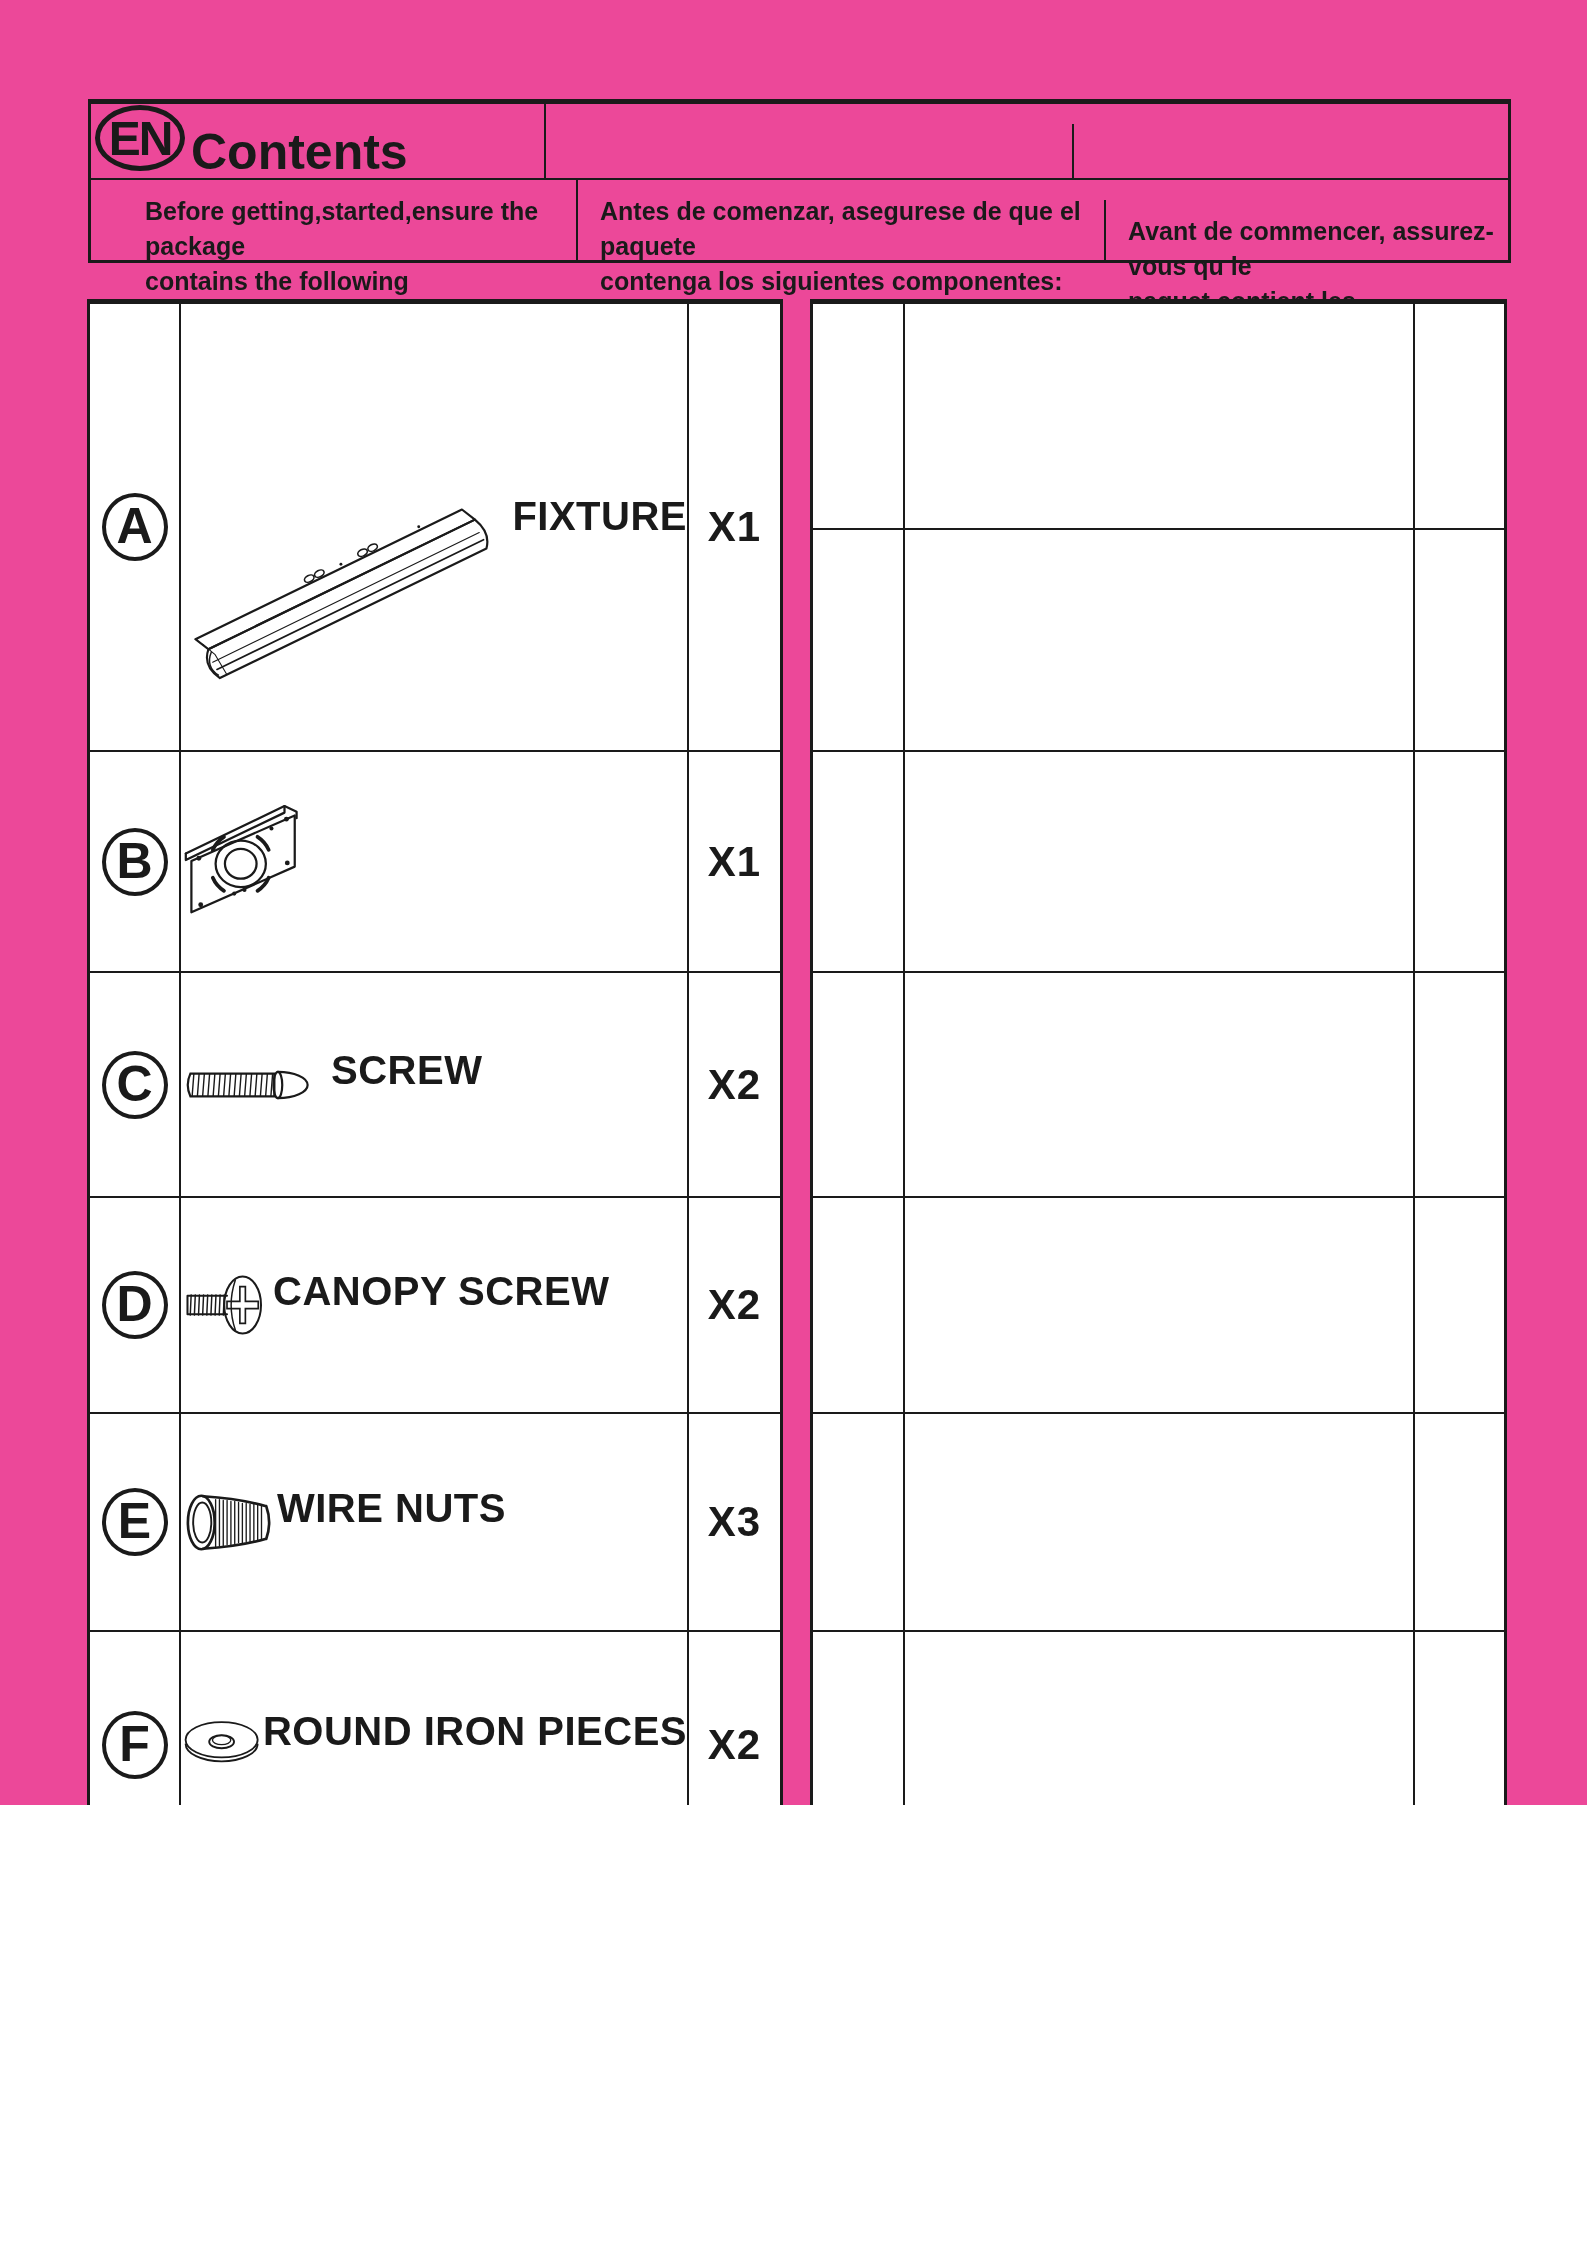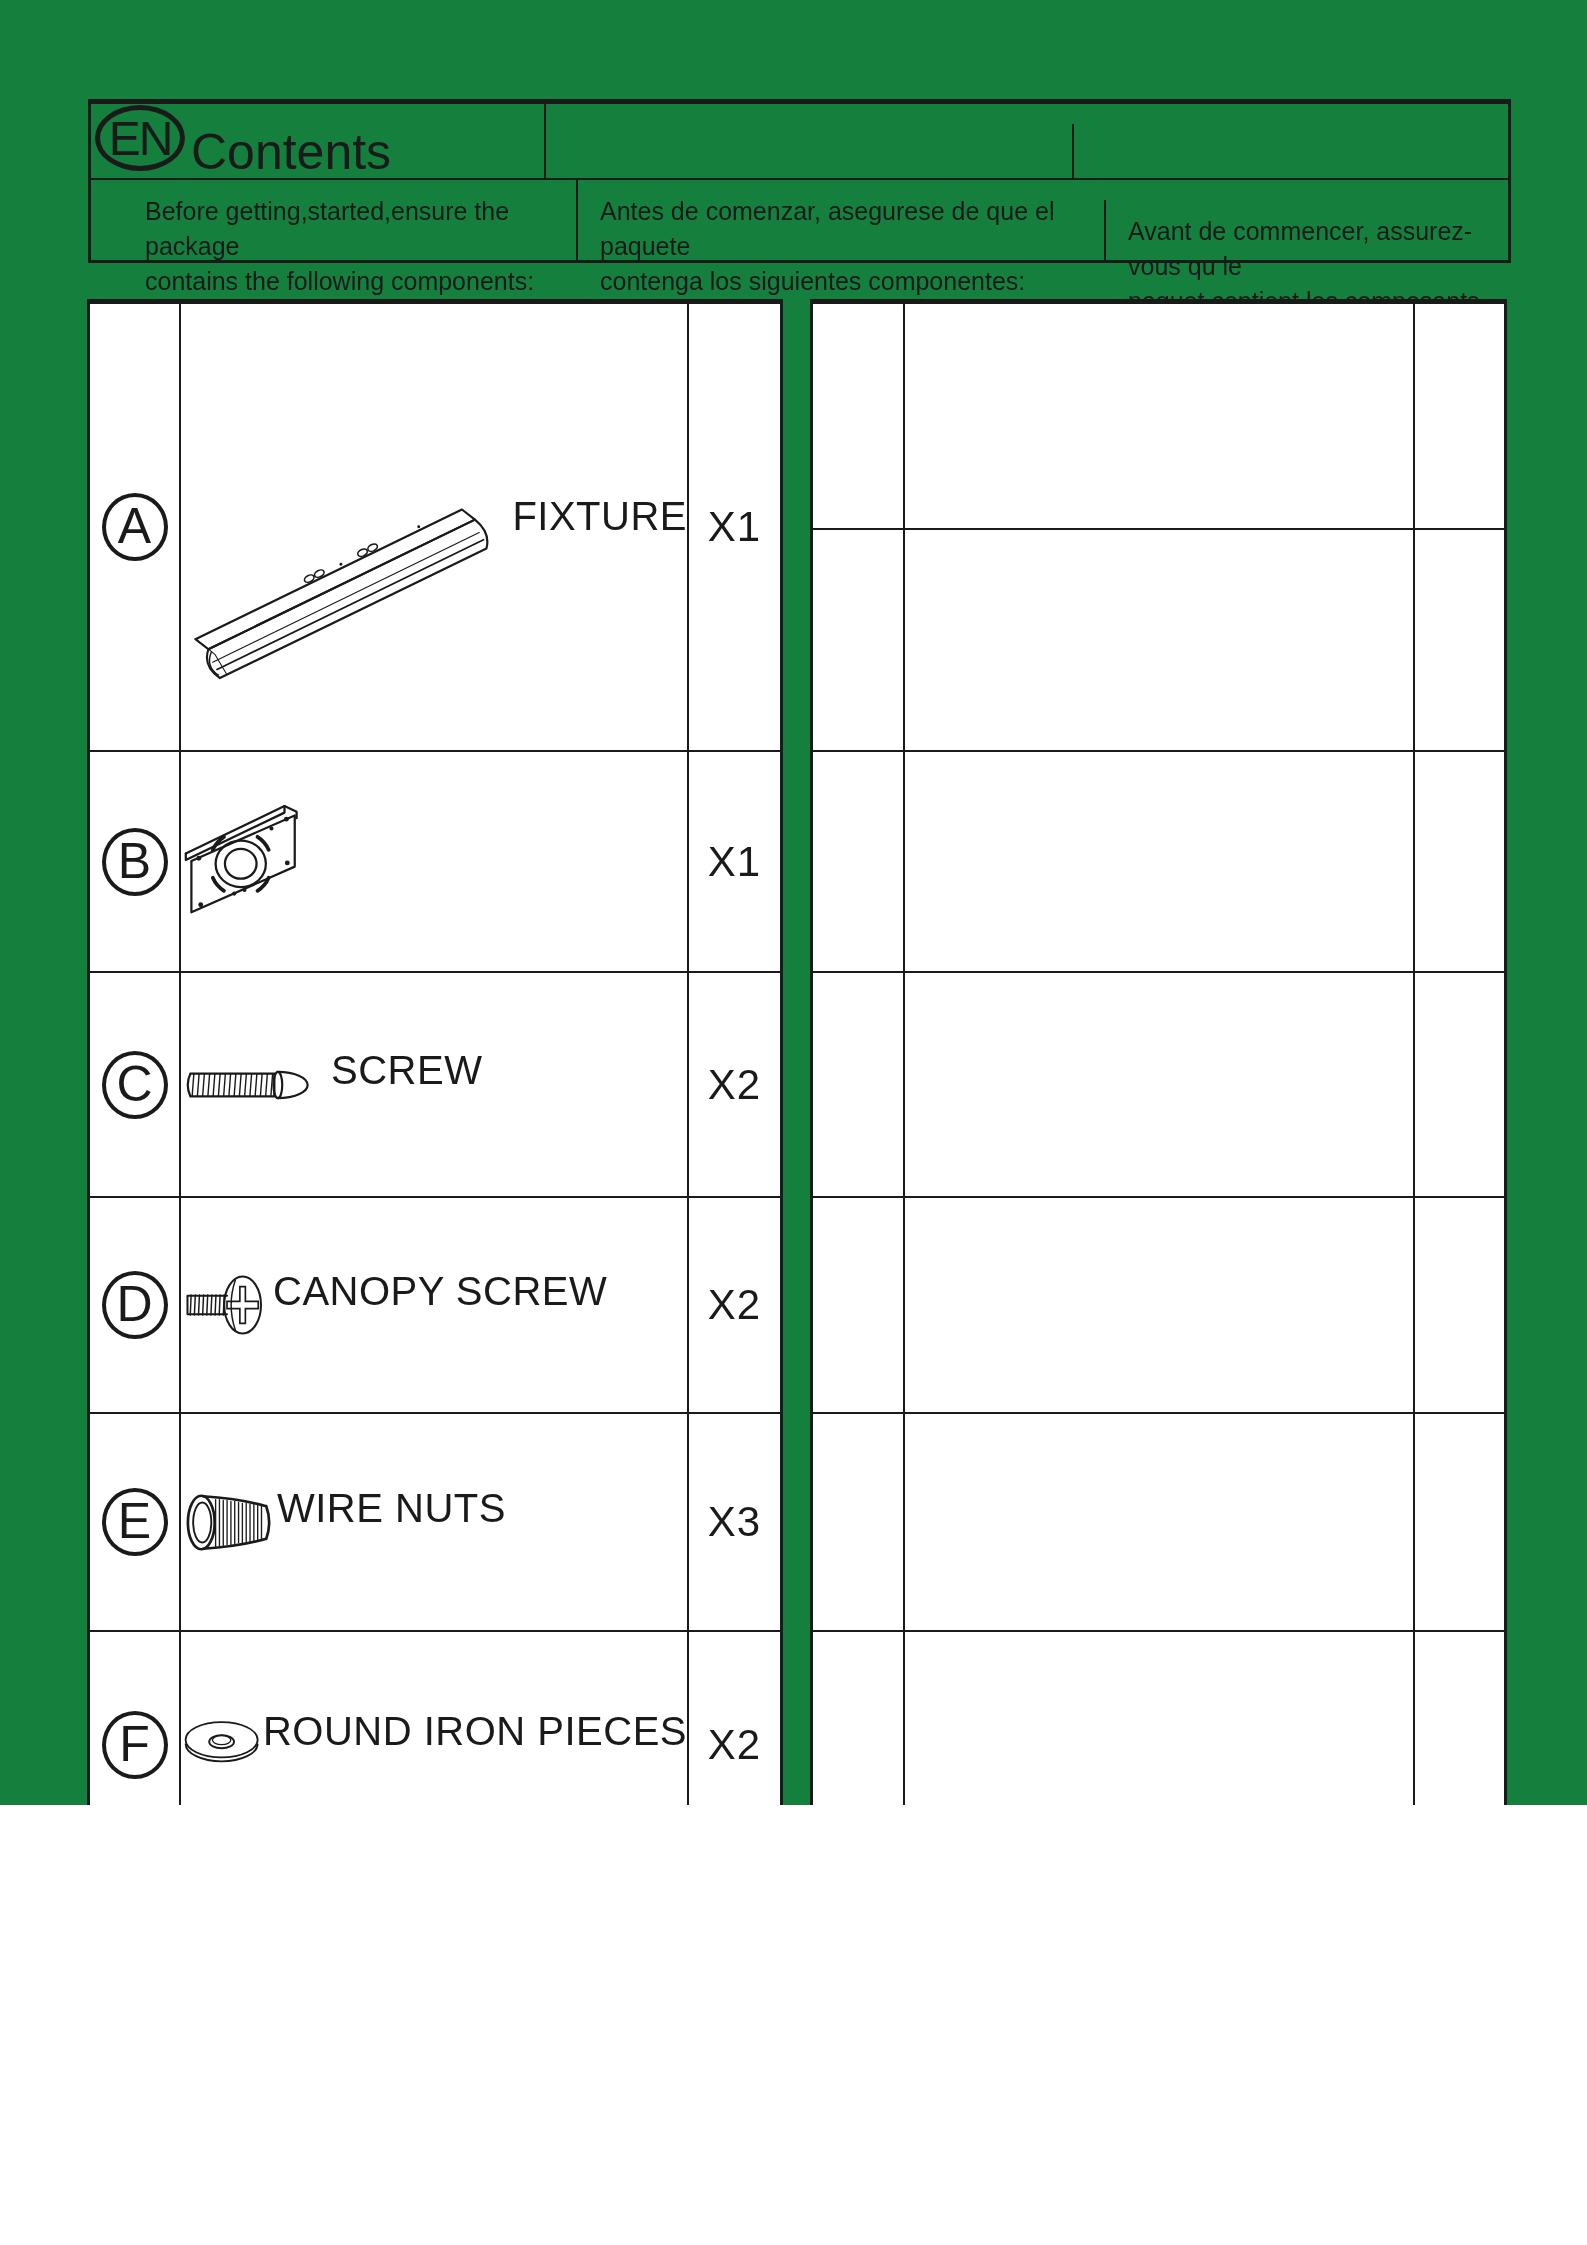--- a/index.html
+++ b/index.html
@@ -1,18 +1,18 @@
 <!DOCTYPE html>
 <html><head>
 <meta charset="utf-8">
 <style>
   html,body { margin:0; padding:0; background:#ffffff; }
   .page {
-    position:relative; width:1587px; height:1805px; background:#15803d;
-    font-family:"Liberation Sans", sans-serif; color:#1a1a1a; overflow:hidden;
+    position:relative; width:1587px; height:1805px; background:#ec4899;
+    font-family:"Liberation Sans", sans-serif; color:#1a1a1a; overflow:hidden;font-weight:bold;
   }
   
   .hdr-table {
     position:absolute; left:88px; top:99px; width:1423px; box-sizing:border-box;
     border:3px solid #1a1a1a; border-top-width:5px;
   }
   .hdr-row { display:flex; }
   .hdr-row + .hdr-row { border-top:2px solid #1a1a1a;padding-left:32px; }
   .hdr-cell { box-sizing:border-box; }
   .hdr-cell + .hdr-cell { border-left:2px solid #1a1a1a; }

